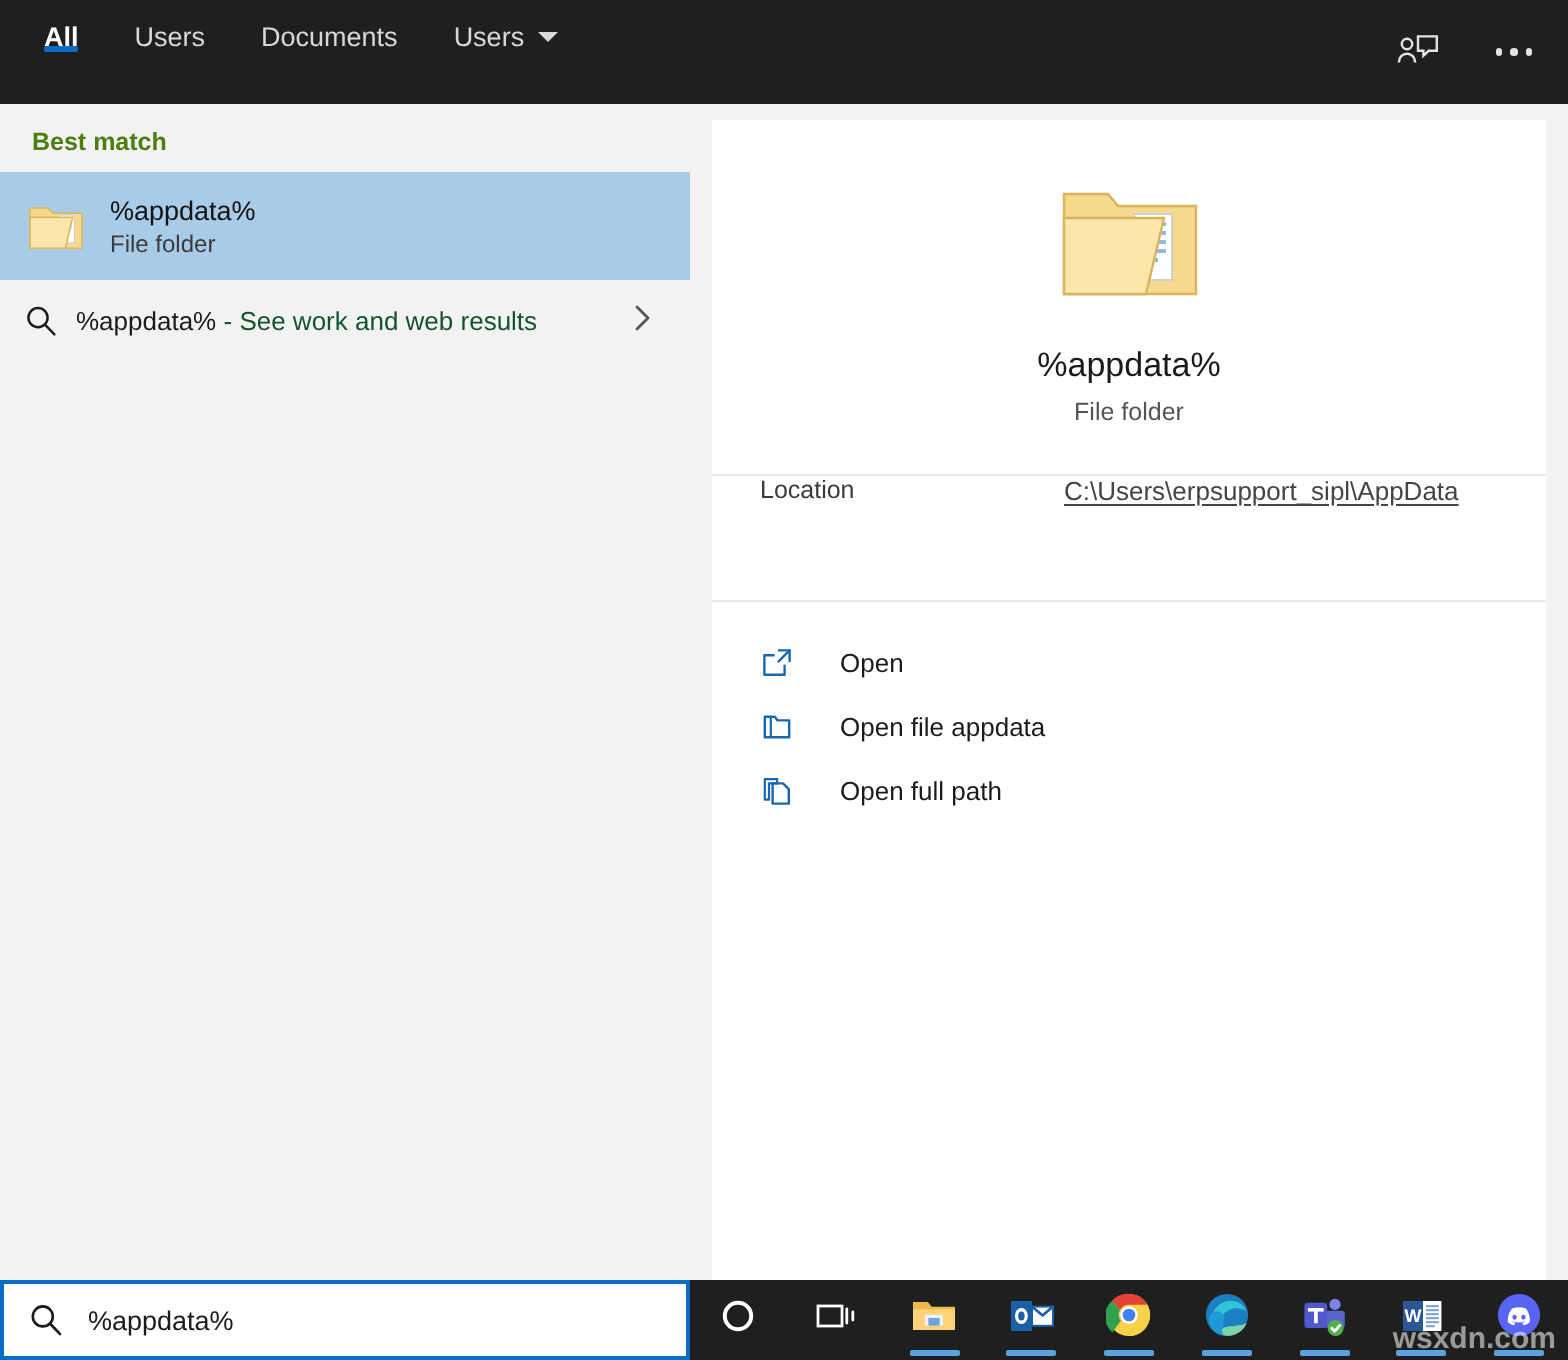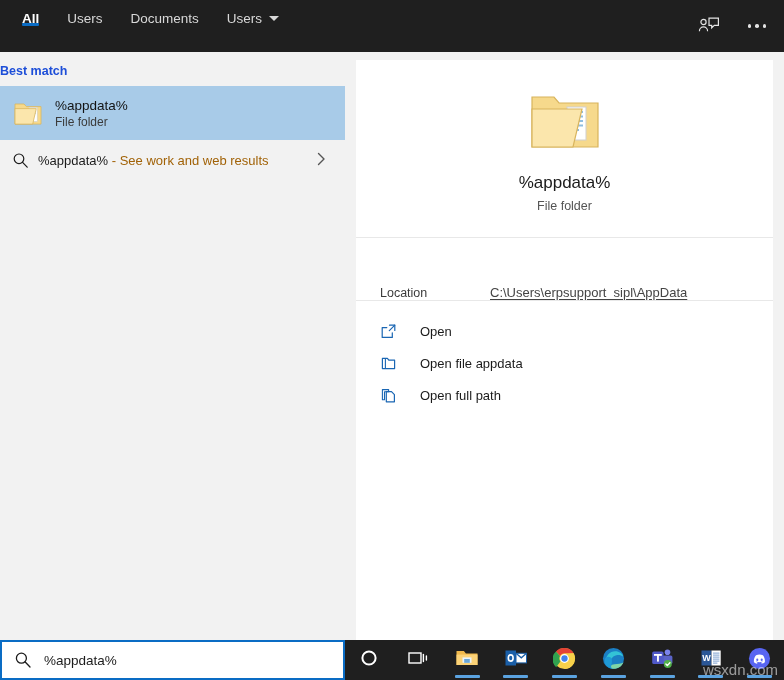--- a/index.html
+++ b/index.html
@@ -51,22 +51,22 @@
   }
   .dots { display: flex; gap: 4px; }
   .dots i { width: 3.5px; height: 3.5px; border-radius: 50%; background: #e3e3e3; display: block; }
 
   
   .leftpane {
     position: absolute; left: 0; top: 52px; width: 345px; height: 588px;
     background: #f2f2f2;
   }
   .section-head {
-    font-size: 12.5px; font-weight: bold; color: #1d4ed8;
-    padding: 12px 0 8px 0;
+    font-size: 12.5px; font-weight: bold; color: #4d7c0f;
+    padding: 12px 0 8px 16px;
   }
   .best-row {
     display: flex; align-items: center;
     height: 54px;
     background: #a8cbe8;
     padding-left: 10px;
     cursor: default;
   }
   .best-icon { width: 36px; height: 36px; flex: none; margin-right: 9px; }
   .best-text { display: flex; flex-direction: column; justify-content: center; }
@@ -74,38 +74,38 @@
   .best-sub { font-size: 12px; color: #3b3b3b; line-height: 16px; }
 
   .web-row {
     display: flex; align-items: center;
     height: 40px;
     padding-left: 12px; padding-right: 18px;
     cursor: default;
   }
   .web-row .mag { width: 22px; flex: none; color: #1b1b1b; display:flex; align-items:center; }
   .web-label { font-size: 13px; color: #1b1b1b; margin-left: 4px; white-space: nowrap; }
-  .web-label .dim { color: #a16207; }
+  .web-label .dim { color: #14532d; }
   .chev { margin-left: auto; color: #555; font-size: 14px; line-height: 1; }
 
   
   .rightpane {
     position: absolute; left: 356px; top: 60px; width: 417px; height: 580px;
     background: #ffffff;
   }
   .preview-top {
     height: 177px;
     display: flex; flex-direction: column; align-items: center; justify-content: center;
   }
   .prev-icon { width: 78px; height: 70px; margin-bottom: 16px; }
   .prev-title { font-size: 17px; color: #1b1b1b; line-height: 24px; }
   .prev-sub { font-size: 12.5px; color: #545454; margin-top: 4px; }
   .divider { height: 1px; background: #e8e8e8; margin: 0 0px; }
 
-  .loc-row { display: flex; align-items: flex-end; height: 62px; padding-left: 24px; }
+  .loc-row { display: flex; align-items: flex-start; height: 62px; padding-left: 24px; gap: 42px; }
   .loc-label { font-size: 12.5px; color: #3a3a3a; width: 110px; flex: none; }
   .loc-value {
     font-size: 13px; color: #444; text-decoration: underline;
     text-underline-offset: 2px; cursor: pointer;
   }
 
   .actions { padding-top: 14px; }
   .action-row {
     display: flex; align-items: center; height: 32px;
     padding-left: 24px; cursor: default;
@@ -140,20 +140,21 @@
   }
   .tb-item .runbar {
     position: absolute; bottom: 2px; left: 12px; width: 25px; height: 3px;
     background: #5ba3e0; border-radius: 1px;
   }
   .watermark {
     position: absolute; right: 6px; bottom: 2px;
     font-size: 15px; color: rgba(255,255,255,0.55);
     font-family: "Liberation Sans", sans-serif;
     pointer-events: none;
+    font-weight: bold;
   }
 </style>
 </head>
 <body>
 
 <div id="root">
 
   <div class="header">
     <div class="tabs">
 

